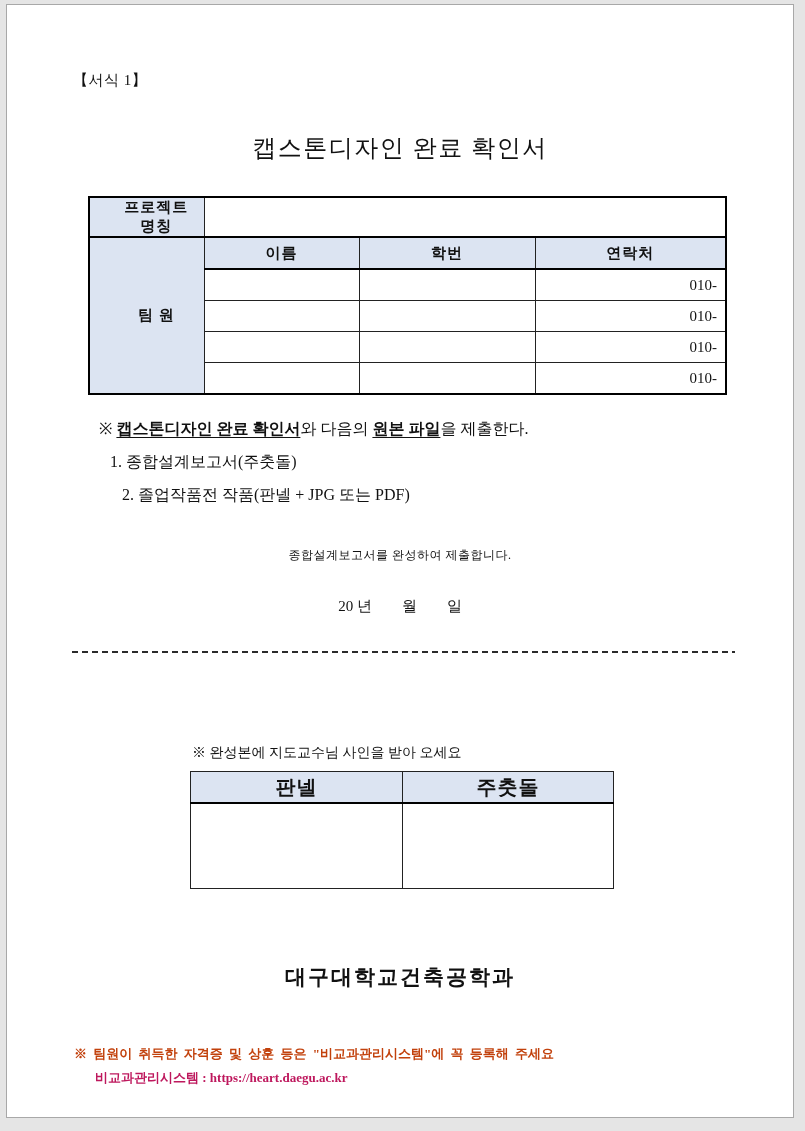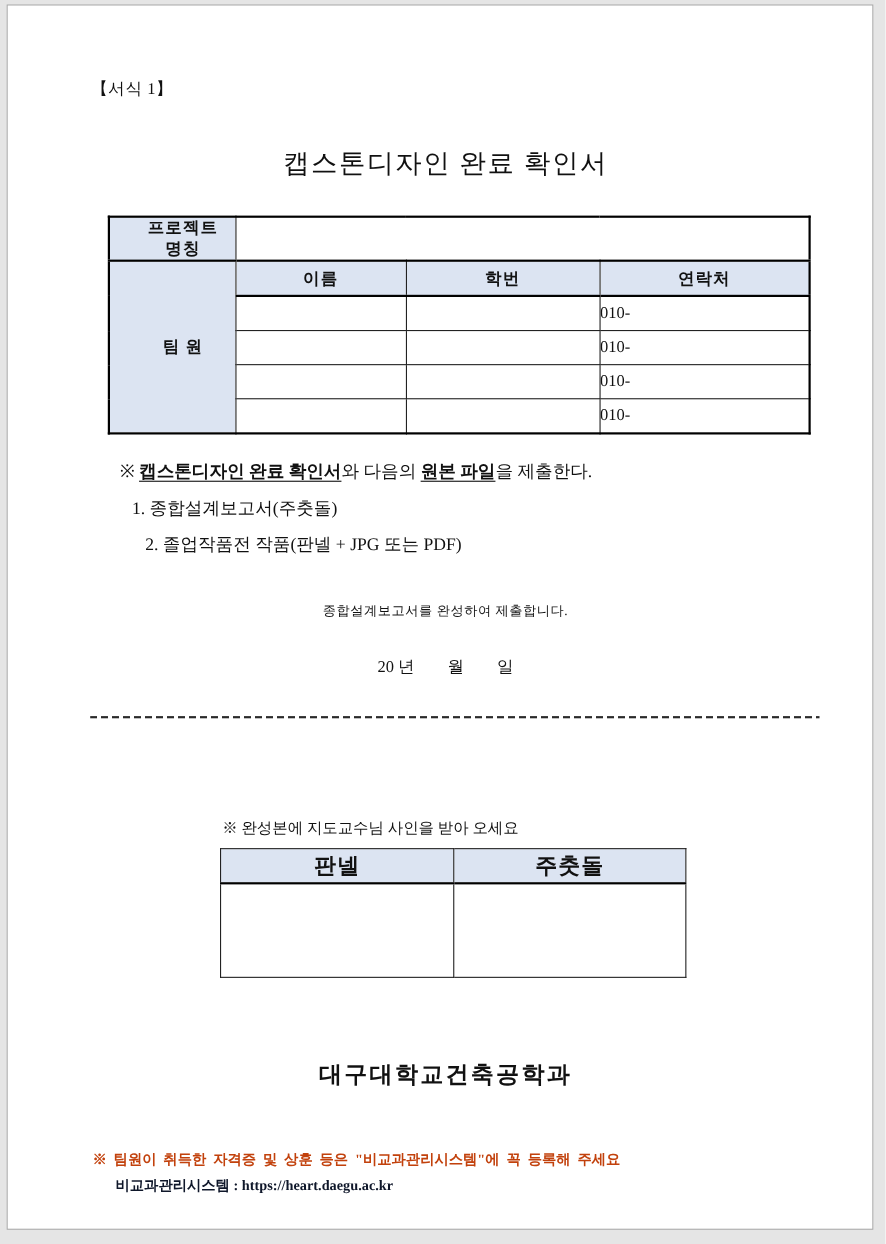--- a/index.html
+++ b/index.html
@@ -9,21 +9,21 @@
     font-family:"Liberation Serif","DejaVu Serif",serif;
     color:#111;
     overflow:hidden;
   }
   .viewport { position:relative; width:805px; height:1131px; }
   .page {
     position:absolute; left:6px; top:4px; right:11px; bottom:13px;
     background:#ffffff;
     border:1px solid #a8a8a8;
   }
-  .abs { position:absolute;margin-left:10px; }
+  .abs { position:absolute; }
   .center { left:0; right:0; text-align:center; }
 
   .form-label { left:66px; top:66px; font-size:15px; letter-spacing:0.5px; }
   .doc-title  { top:127px; font-size:24px; letter-spacing:1.5px; }
 
   
   table.grid {
     border-collapse:collapse;
     table-layout:fixed;
     font-size:15px;
@@ -43,21 +43,21 @@
   }
   table.main th {
     background:var(--header-bg,#dce4f2);
     font-weight:bold;
     text-align:center;
     letter-spacing:1px;
   }
   table.main tr.r-label td { border-bottom:2.5px solid #000; height:37px; }
   table.main tr.r-head th  { border-bottom:2px solid #000; height:30px; }
   table.main tr.r-data td  { height:30px; }
-  table.main td.contact { text-align:left; padding-left:0; }
+  table.main td.contact { text-align:right; padding-left:0; }
 
   
   .note-line { left:92px; top:412px; font-size:16px; }
   .bu { font-weight:bold; text-decoration:underline; text-underline-offset:3px; }
   .note-item1 { left:103px; top:447px; font-size:16px; }
   .note-item2 { left:115px; top:480px; font-size:16px; }
 
   .submit-line { top:542px; font-size:12px; letter-spacing:0.5px; }
   .date-line   { top:592px; font-size:15px; white-space:pre; }
 
@@ -74,21 +74,21 @@
     background:var(--header-bg,#dce4f2);
     font-weight:bold; text-align:center;
     height:30px; letter-spacing:1px; font-size:20px;
     border-bottom:2px solid #000;
   }
   table.sign td { height:84px; }
 
   .department { top:958px; font-size:21px; font-weight:bold; letter-spacing:2px; }
 
   .footer-1 { left:67px; top:1040px; font-size:13px; font-weight:600; word-spacing:3px; color:#c2410c; }
-  .footer-2 { left:88px; top:1064px; font-size:13px; font-weight:600; color:#0f172a; }
+  .footer-2 { left:88px; top:1064px; font-size:13px; font-weight:600; color:#be185d; }
 </style>
 </head>
 <body>
 
 <div class="viewport">
   <div class="page">
 
     <div class="abs form-label">【서식 1】</div>
 
     <div class="abs center doc-title">캡스톤디자인 완료 확인서</div>

